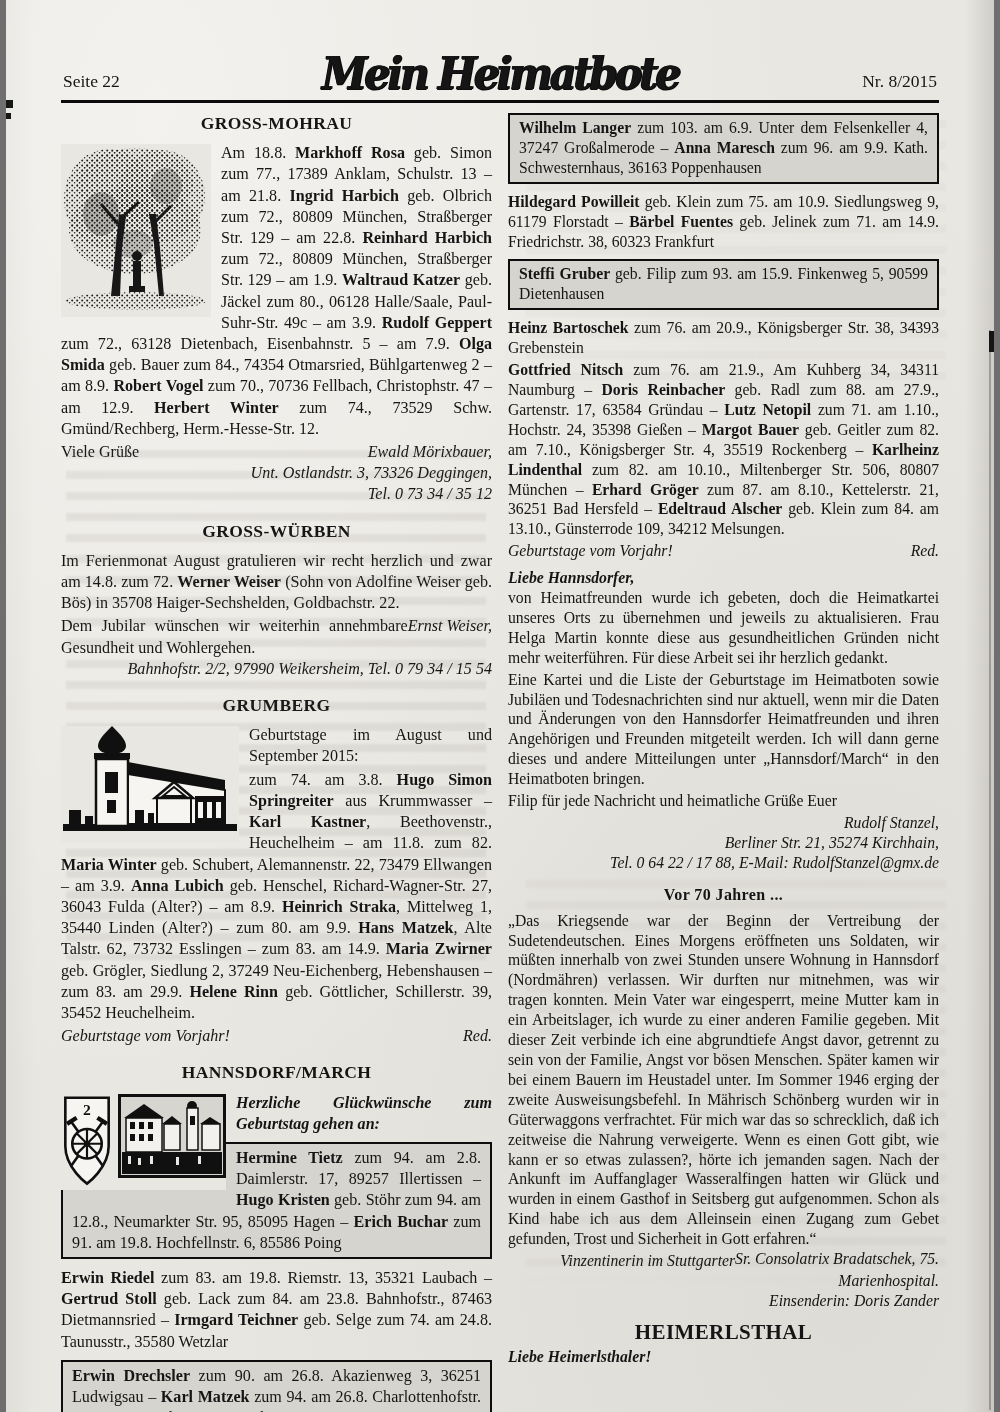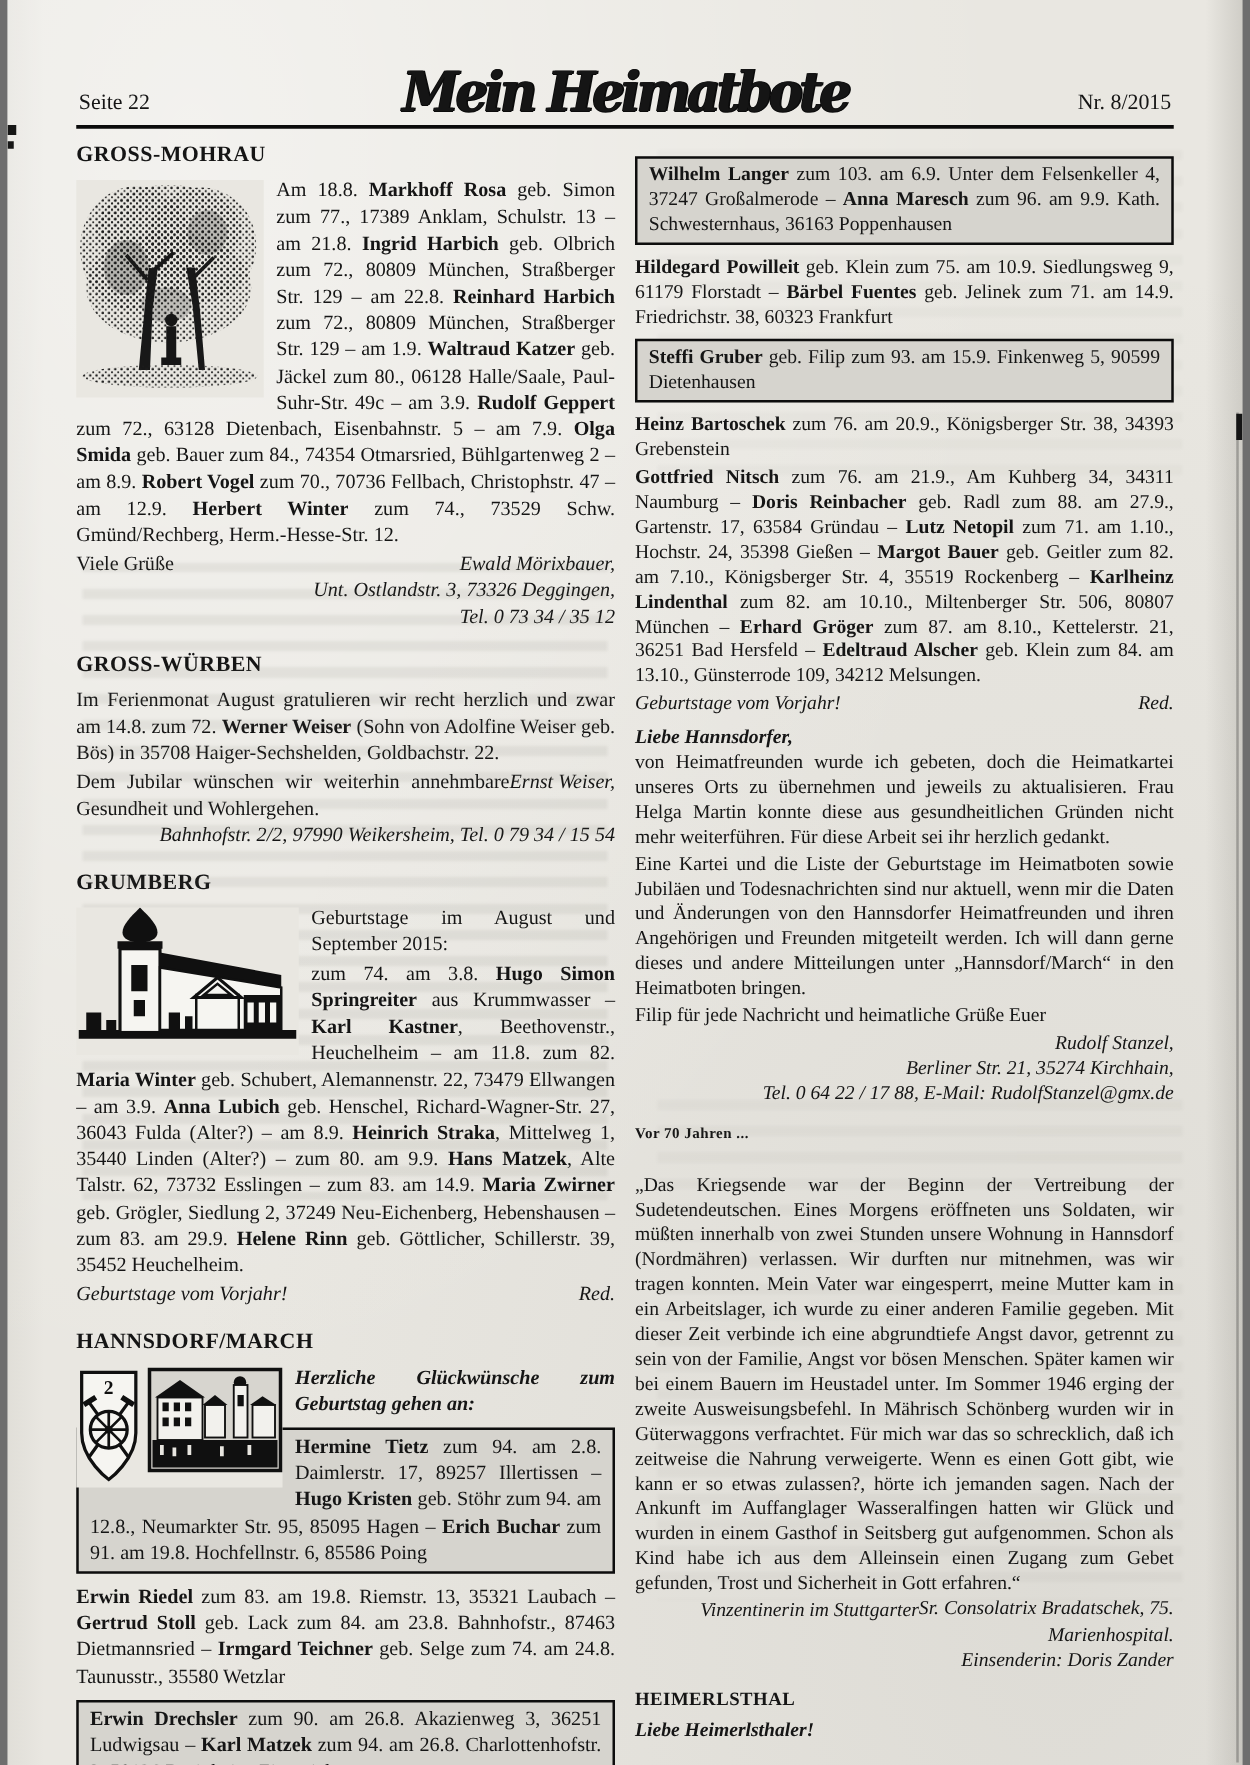--- a/index.html
+++ b/index.html
@@ -24,36 +24,36 @@
     font-family:"DejaVu Serif",serif;font-weight:bold;font-style:italic;
     font-size:41px;letter-spacing:-3px;
     text-shadow:1.3px 0 0 #0b0b0b, -0.6px 0 0 #0b0b0b, 0 0.6px 0 #0b0b0b;
     transform:scaleY(1.08);
   }
   
   .cols{display:flex;gap:16px;margin-top:10px;}
   .col{width:437px;text-align:justify;}
   .col-l{font-size:16.1px;line-height:21.2px;}
   .col-r{font-size:15.7px;line-height:19.9px;}
-  h2.sec{font-size:17.5px;font-weight:bold;text-align:left;margin:0 0 8px 0;letter-spacing:.4px;}
+  h2.sec{font-size:17.5px;font-weight:bold;text-align:center;margin:0 0 8px 0;letter-spacing:.4px;}
   h2.sec-mid{margin-top:16px;}
   p.blk{margin:0 0 2px 0;}
   .mb{margin-bottom:7px;}
   .box{border:2px solid #0d0d0d;background:#d6d4ce;padding:3px 9px 4px 9px;margin:8px 0;position:relative;z-index:1;}
   .fl{float:left;margin:2px 10px 3px 0;position:relative;z-index:2;background:#e9e7e1;}
   .clear{clear:both;}
   .it{font-style:italic;}
   .bold{font-weight:bold;font-style:italic;}
   .sigline{text-align:right;font-style:italic;}
   .inline-sig{float:right;font-style:italic;}
   .footline{overflow:hidden;margin-top:1px;}
   .footline .fr{float:right;}
   .imgs2{display:flex;gap:5px;align-items:flex-start;}
-  h2.big{font-size:12px;margin:12px 0 22px 0;font-family:Liberation Serif, serif;}
-  h2.heim{font-size:15px;margin:12px 0 4px 0;}
+  h2.big{font-size:16px;margin:12px 0 6px 0;font-family:Liberation Serif, serif;}
+  h2.heim{font-size:21px;margin:12px 0 4px 0;}
   
   .ghost{position:absolute;pointer-events:none;filter:blur(1.1px);
     background:repeating-linear-gradient(180deg, rgba(92,90,82,.085) 0 8px, rgba(0,0,0,0) 8px 21px);}
   .edge-right-line{position:absolute;right:3px;top:330px;width:2px;height:1080px;background:rgba(25,25,25,.28);}
   .edge-tab{position:absolute;right:0;top:331px;width:5px;height:21px;background:#141414;}
   .edge-dash{position:absolute;left:0;width:7px;height:8px;background:#161616;}
 </style>
 </head>
 <body>
 
@@ -201,21 +201,21 @@
         <div class="clear"></div>
         <p class="blk mb"><b>Erwin Riedel</b><span> zum 83. am 19.8. Riemstr. 13, 35321 Laubach – </span><b>Gertrud Stoll</b><span> geb. Lack zum 84. am 23.8. Bahnhofstr., 87463 Dietmannsried – </span><b>Irmgard Teichner</b><span> geb. Selge zum 74. am 24.8. Taunusstr., 35580 Wetzlar</span></p>
         <div class="box"><b>Erwin Drechsler</b><span> zum 90. am 26.8. Akazienweg 3, 36251 Ludwigsau – </span><b>Karl Matzek</b><span> zum 94. am 26.8. Charlottenhofstr. 3, 50126 Besigheim-Zieverich</span></div>
 
       </section>
 
     </div>
 
     <div class="col col-r">
 
-      <div class="box" style="margin-top:12px;"><b>Wilhelm Langer</b><span> zum 103. am 6.9. Unter dem Felsenkeller 4, 37247 Großalmerode – </span><b>Anna Maresch</b><span> zum 96. am 9.9. Kath. Schwesternhaus, 36163 Poppenhausen</span></div>
+      <div class="box" style="margin-top:0;"><b>Wilhelm Langer</b><span> zum 103. am 6.9. Unter dem Felsenkeller 4, 37247 Großalmerode – </span><b>Anna Maresch</b><span> zum 96. am 9.9. Kath. Schwesternhaus, 36163 Poppenhausen</span></div>
       <p class="blk mb"><b>Hildegard Powilleit</b><span> geb. Klein zum 75. am 10.9. Siedlungsweg 9, 61179 Florstadt – </span><b>Bärbel Fuentes</b><span> geb. Jelinek zum 71. am 14.9. Friedrichstr. 38, 60323 Frankfurt</span></p>
       <div class="box"><b>Steffi Gruber</b><span> geb. Filip zum 93. am 15.9. Finkenweg 5, 90599 Dietenhausen</span></div>
       <p class="blk mb"><b>Heinz Bartoschek</b><span> zum 76. am 20.9., Königsberger Str. 38, 34393 Grebenstein</span></p>
       <p class="blk"><b>Gottfried Nitsch</b><span> zum 76. am 21.9., Am Kuhberg 34, 34311 Naumburg – </span><b>Doris Reinbacher</b><span> geb. Radl zum 88. am 27.9., Gartenstr. 17, 63584 Gründau – </span><b>Lutz Netopil</b><span> zum 71. am 1.10., Hochstr. 24, 35398 Gießen – </span><b>Margot Bauer</b><span> geb. Geitler zum 82. am 7.10., Königsberger Str. 4, 35519 Rockenberg – </span><b>Karlheinz Lindenthal</b><span> zum 82. am 10.10., Miltenberger Str. 506, 80807 München – </span><b>Erhard Gröger</b><span> zum 87. am 8.10., Kettelerstr. 21, 36251 Bad Hersfeld – </span><b>Edeltraud Alscher</b><span> geb. Klein zum 84. am 13.10., Günsterrode 109, 34212 Melsungen.</span></p>
       <div class="footline it mb">
         <span>Geburtstage vom Vorjahr!</span>
         <span class="fr">Red.</span>
       </div>
 
       <section>

